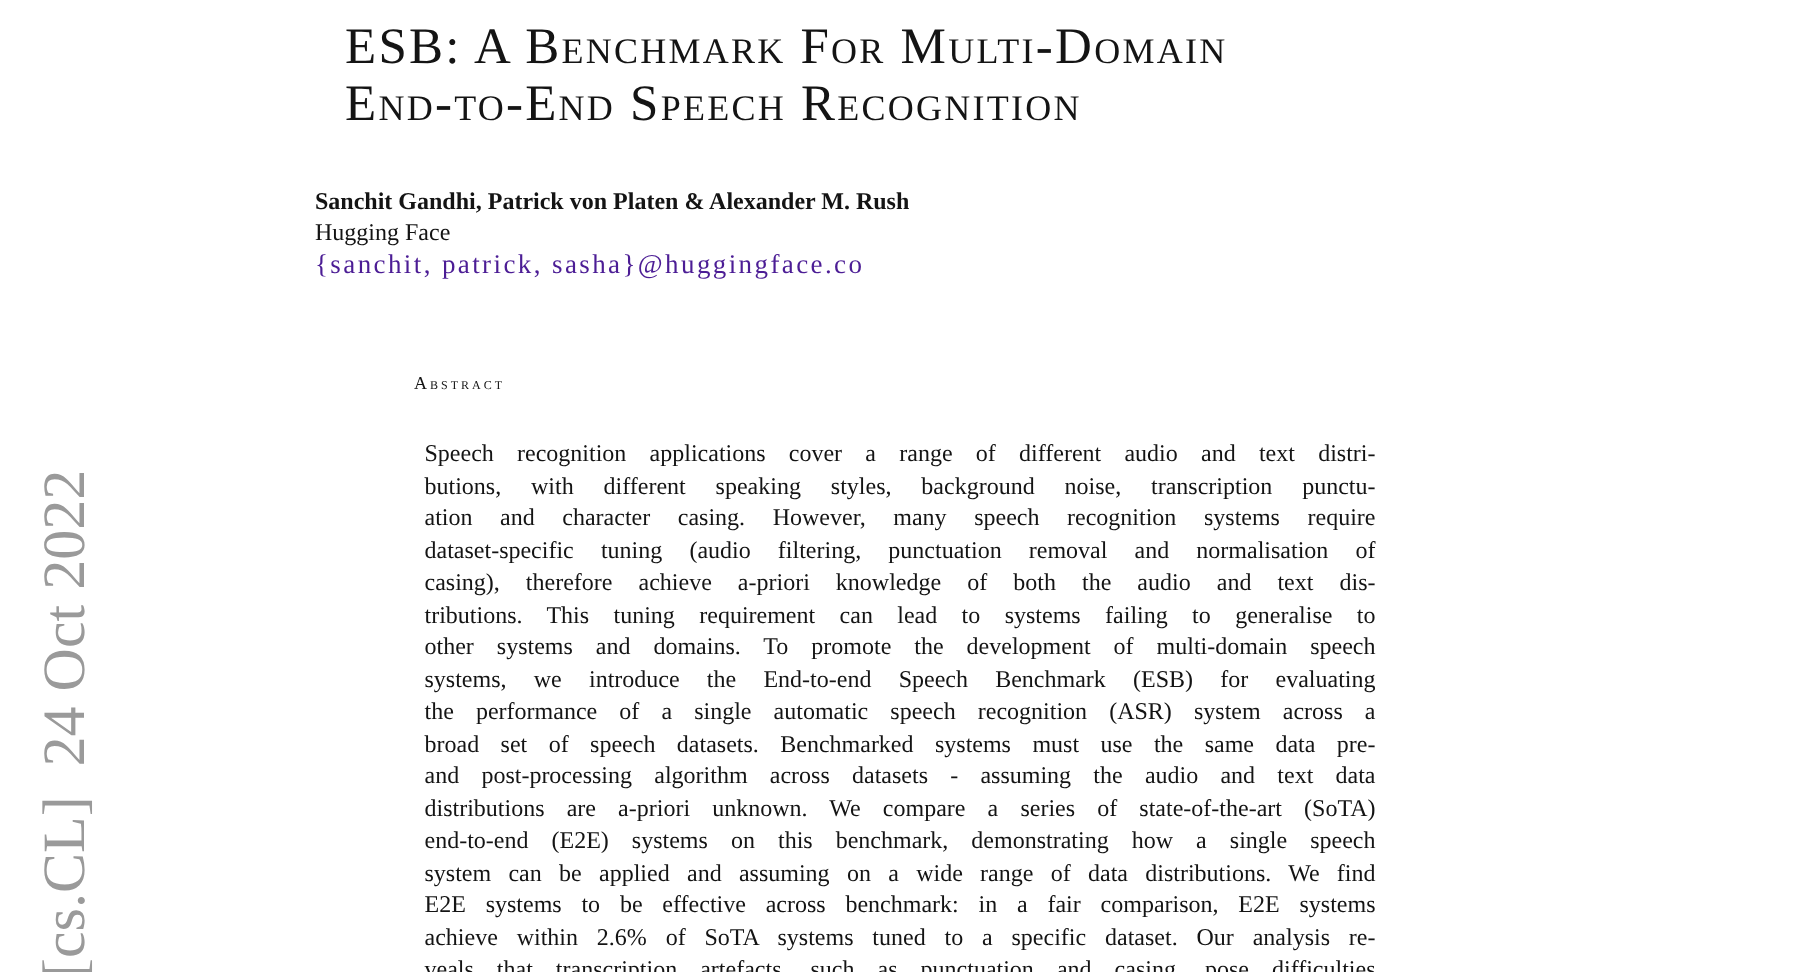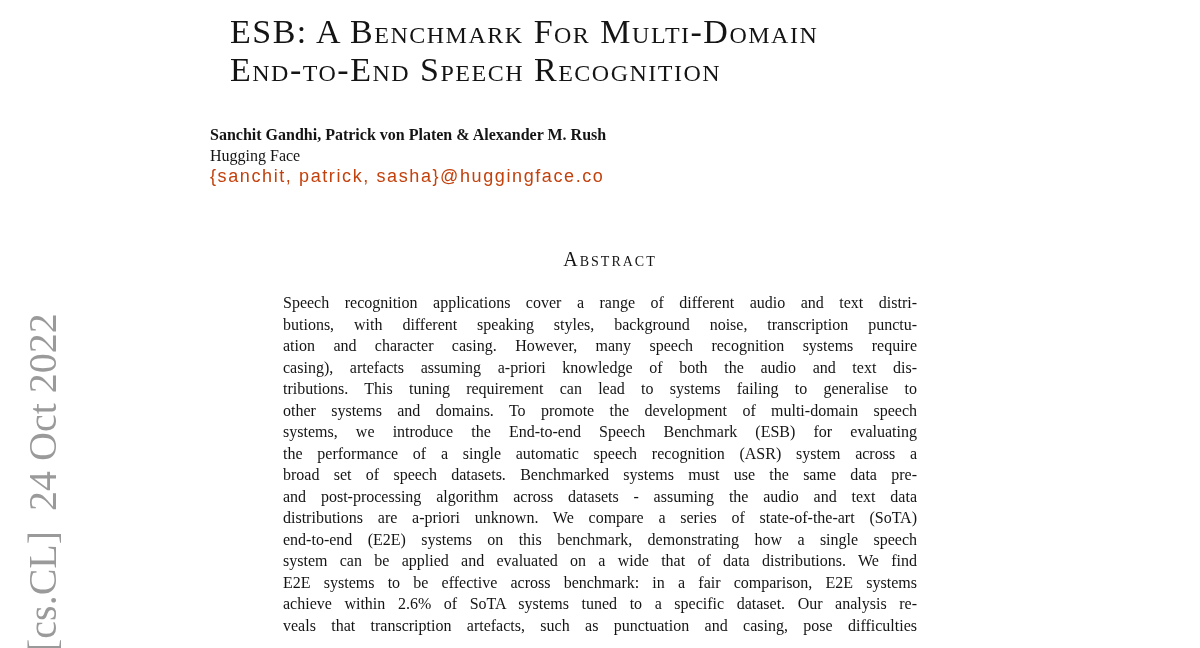--- a/index.html
+++ b/index.html
@@ -47,33 +47,33 @@
     left: 210px;
     top: 124px;
     font-size: 16px;
     line-height: 21px;
     color: #141414;
   }
   .author-names {
     font-weight: bold;
   }
   .email-address {
-    font-family: Liberation Sans, sans-serif;
+    font-family: Liberation Serif, serif;
     font-size: 18px;
     letter-spacing: 1.6px;
-    color: #c2410c;
+    color: #4c1d95;
   }
   .abstract-heading {
     position: absolute;
-    left: 293px;
+    left: 276px;
     width: 634px;
     top: 248px;
-    text-align: center;
+    text-align: left;
     font-variant: small-caps;
-    font-size: 20px;
+    font-size: 12px;
     letter-spacing: 2px;
     color: #141414;
   }
   .abstract-body {
     position: absolute;
     left: 283px;
     top: 292px;
     width: 634px;
     font-size: 16px;
     line-height: 21.5px;
@@ -104,28 +104,29 @@
     <div>Hugging Face</div>
     <div class="email-address">{sanchit, patrick, sasha}@huggingface.co</div>
   </div>
 
   <div class="abstract-heading">Abstract</div>
 
   <div class="abstract-body">
     <div class="abs-line">Speech recognition applications cover a range of different audio and text distri-</div>
     <div class="abs-line">butions, with different speaking styles, background noise, transcription punctu-</div>
     <div class="abs-line">ation and character casing. However, many speech recognition systems require</div>
-    <div class="abs-line">casing), artefacts assuming a-priori knowledge of both the audio and text dis-</div>
+    <div class="abs-line">dataset-specific tuning (audio filtering, punctuation removal and normalisation of</div>
+    <div class="abs-line">casing), therefore achieve a-priori knowledge of both the audio and text dis-</div>
     <div class="abs-line">tributions. This tuning requirement can lead to systems failing to generalise to</div>
     <div class="abs-line">other systems and domains. To promote the development of multi-domain speech</div>
     <div class="abs-line">systems, we introduce the End-to-end Speech Benchmark (ESB) for evaluating</div>
     <div class="abs-line">the performance of a single automatic speech recognition (ASR) system across a</div>
     <div class="abs-line">broad set of speech datasets. Benchmarked systems must use the same data pre-</div>
     <div class="abs-line">and post-processing algorithm across datasets - assuming the audio and text data</div>
     <div class="abs-line">distributions are a-priori unknown. We compare a series of state-of-the-art (SoTA)</div>
     <div class="abs-line">end-to-end (E2E) systems on this benchmark, demonstrating how a single speech</div>
-    <div class="abs-line">system can be applied and evaluated on a wide that of data distributions. We find</div>
+    <div class="abs-line">system can be applied and assuming on a wide range of data distributions. We find</div>
     <div class="abs-line">E2E systems to be effective across benchmark: in a fair comparison, E2E systems</div>
     <div class="abs-line">achieve within 2.6% of SoTA systems tuned to a specific dataset. Our analysis re-</div>
     <div class="abs-line">veals that transcription artefacts, such as punctuation and casing, pose difficulties</div>
   </div>
 
 </div>
 
 </body></html>

